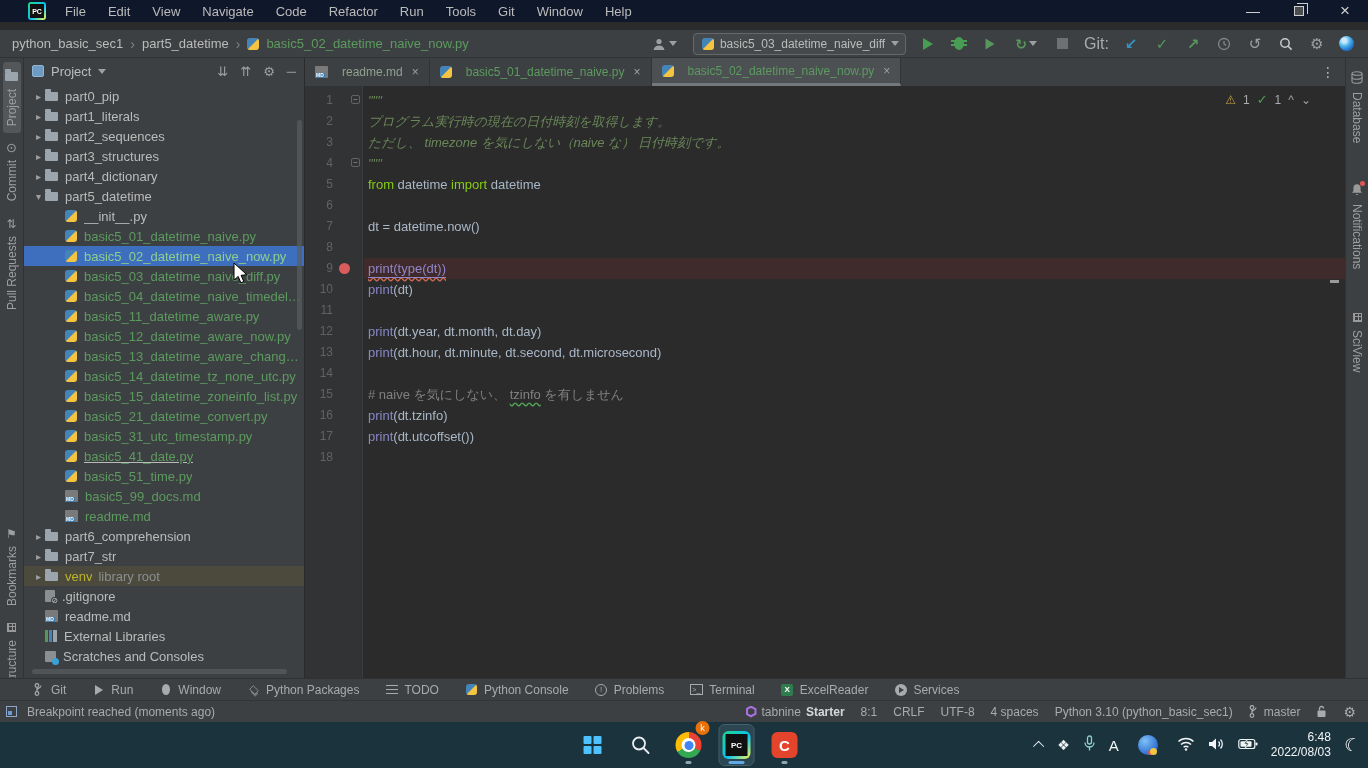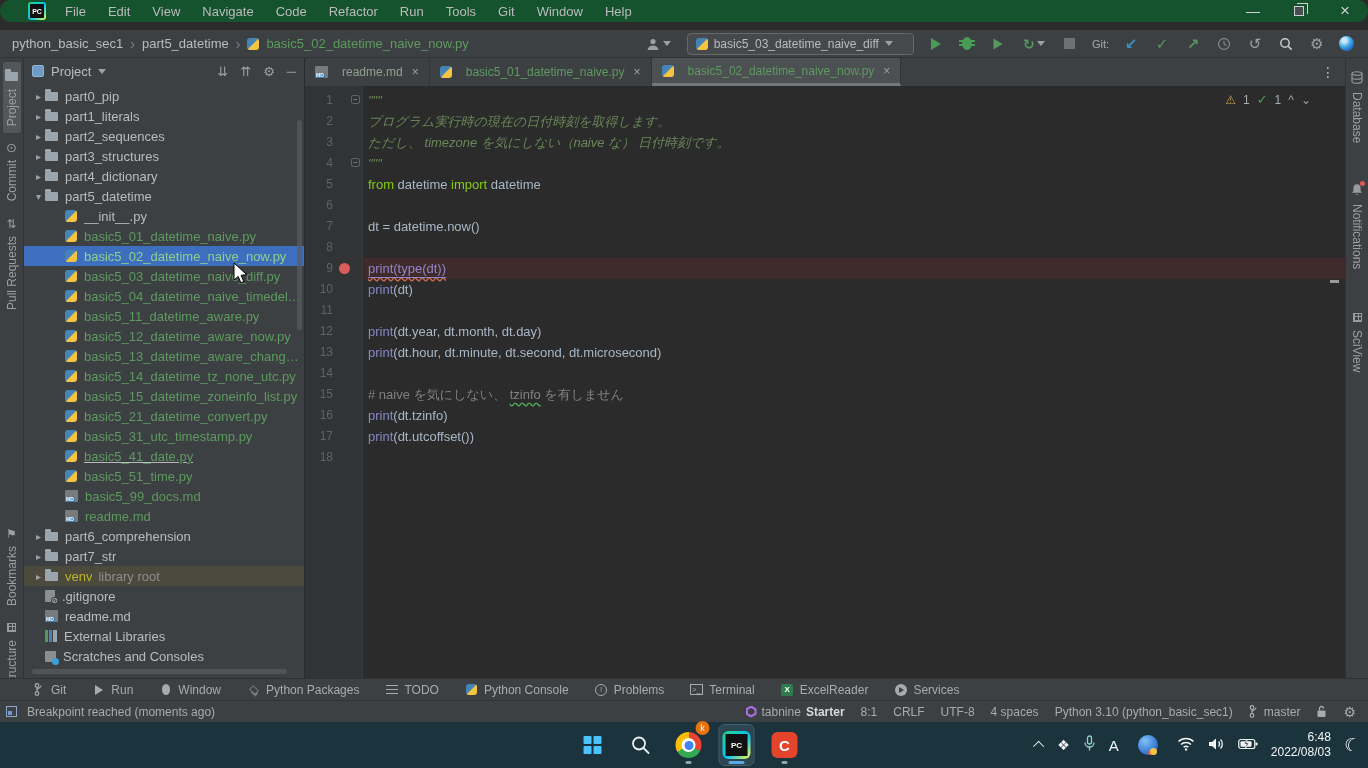--- a/index.html
+++ b/index.html
@@ -1,46 +1,46 @@
 <!DOCTYPE html>
 <html><head>
 <meta charset="utf-8">
 <style>
   html,body{margin:0;padding:0;background:#1e1e1e;}
   *{box-sizing:border-box;font-family:"Liberation Sans","DejaVu Sans",sans-serif;}
   #root{position:relative;width:1368px;height:768px;overflow:hidden;background:#2b2b2b;font-size:13px;color:#bbbbbb;}
 
   
-  .titlebar{position:absolute;left:0;top:0;width:100%;height:22px;background:#14532d;display:flex;align-items:center;border-radius:15px;}
+  .titlebar{position:absolute;left:0;top:0;width:100%;height:22px;background:#0f172a;display:flex;align-items:center;}
   .pc-logo{width:18px;height:18px;margin:0 10px 0 28px;padding:2px;background:linear-gradient(135deg,#21d789,#07c3f2 55%,#fcf84a);border-radius:3px;}
   .pc-logo i{display:flex;width:100%;height:100%;background:#111;color:#fff;font-style:normal;font-size:7px;font-weight:bold;align-items:center;justify-content:center;}
   #menu-row{display:flex;gap:4px;}
   .menu-item{padding:3px 9px;color:#bbbbbb;font-size:13px;border-radius:3px;cursor:default;}
   .win-title{margin-left:26px;color:#9b9b9b;font-size:13px;}
   .win-controls{margin-left:auto;display:flex;align-items:center;height:100%;}
   .win-btn{width:46px;height:100%;display:flex;align-items:center;justify-content:center;color:#cfcfcf;font-size:14px;}
   .restore-glyph{width:10px;height:10px;border:1px solid #cfcfcf;position:relative;background:#4b4e50;}
   .restore-glyph:before{content:"";position:absolute;left:2px;top:-4px;width:10px;height:10px;border:1px solid #cfcfcf;border-bottom:none;border-left:none;}
 
   
   .toolbar2{position:absolute;left:0;top:30px;width:100%;height:28px;background:#3d4042;display:flex;align-items:center;border-bottom:1px solid #323232;}
   .crumbs{display:flex;align-items:center;gap:7px;padding-left:12px;font-size:13px;}
   .crumb{color:#bbbbbb;}
   .crumb-sep{color:#7f8486;font-size:14px;}
   .crumb-last{color:#5c9a5f;}
   .py-ic{display:inline-block;width:12px;height:12px;border-radius:3px;background:linear-gradient(135deg,#4584b6 49%,#f5c542 51%);}
   .tb-right{margin-left:auto;display:flex;align-items:center;gap:13px;padding-right:14px;}
   .tb-ic{display:inline-flex;align-items:center;justify-content:center;width:18px;height:18px;font-size:14px;}
-  .runcombo{display:flex;align-items:center;gap:6px;height:22px;padding:0 20px 0 8px;background:#45494b;border:1px solid #646869;border-radius:4px;color:#bbbbbb;font-size:12px;}
+  .runcombo{display:flex;align-items:center;gap:6px;height:22px;padding:0 6px 0 8px;background:#45494b;border:1px solid #646869;border-radius:4px;color:#bbbbbb;font-size:12px;}
   .tri-dn{width:0;height:0;border-left:4px solid transparent;border-right:4px solid transparent;border-top:5px solid #9da0a2;display:inline-block;}
   .play-tri{width:0;height:0;border-top:6px solid transparent;border-bottom:6px solid transparent;border-left:10px solid #499c54;display:inline-block;}
   .bug-blob{width:10px;height:13px;border-radius:50%;background:#499c54;position:relative;display:inline-block;}
   .bug-blob:before{content:"";position:absolute;left:-3px;top:3px;width:16px;height:1.5px;background:#499c54;box-shadow:0 4px 0 #499c54;}
   .stop-sq{width:11px;height:11px;background:#6e7173;display:inline-block;}
-  .gitlbl{color:#a7abad;font-size:11px;}
+  .gitlbl{color:#a7abad;font-size:16px;}
   .arr-blue{color:#3592c4;font-size:15px;font-weight:bold;}
   .grn{color:#57965c;font-size:15px;font-weight:bold;}
   .gray{color:#9da0a2;}
   .sphere{width:15px;height:15px;border-radius:50%;background:radial-gradient(circle at 35% 30%,#cfe8ff 0 15%,#4bb5e8 40%,#1f6fd0 70%,#35c26a 100%);display:inline-block;}
 
   
   .strip-l{position:absolute;left:0;top:58px;width:24px;bottom:68px;background:#3d4042;border-right:1px solid #323232;display:flex;flex-direction:column;align-items:center;padding:4px 0;}
   .strip-r{position:absolute;right:0;top:58px;width:23px;bottom:68px;background:#3d4042;border-left:1px solid #323232;display:flex;flex-direction:column;align-items:center;padding:6px 0;gap:26px;}
   .strip-btn{display:flex;flex-direction:column;align-items:center;gap:5px;padding:7px 2px;border-radius:3px;}
   .strip-btn.active{background:#53575a;}

